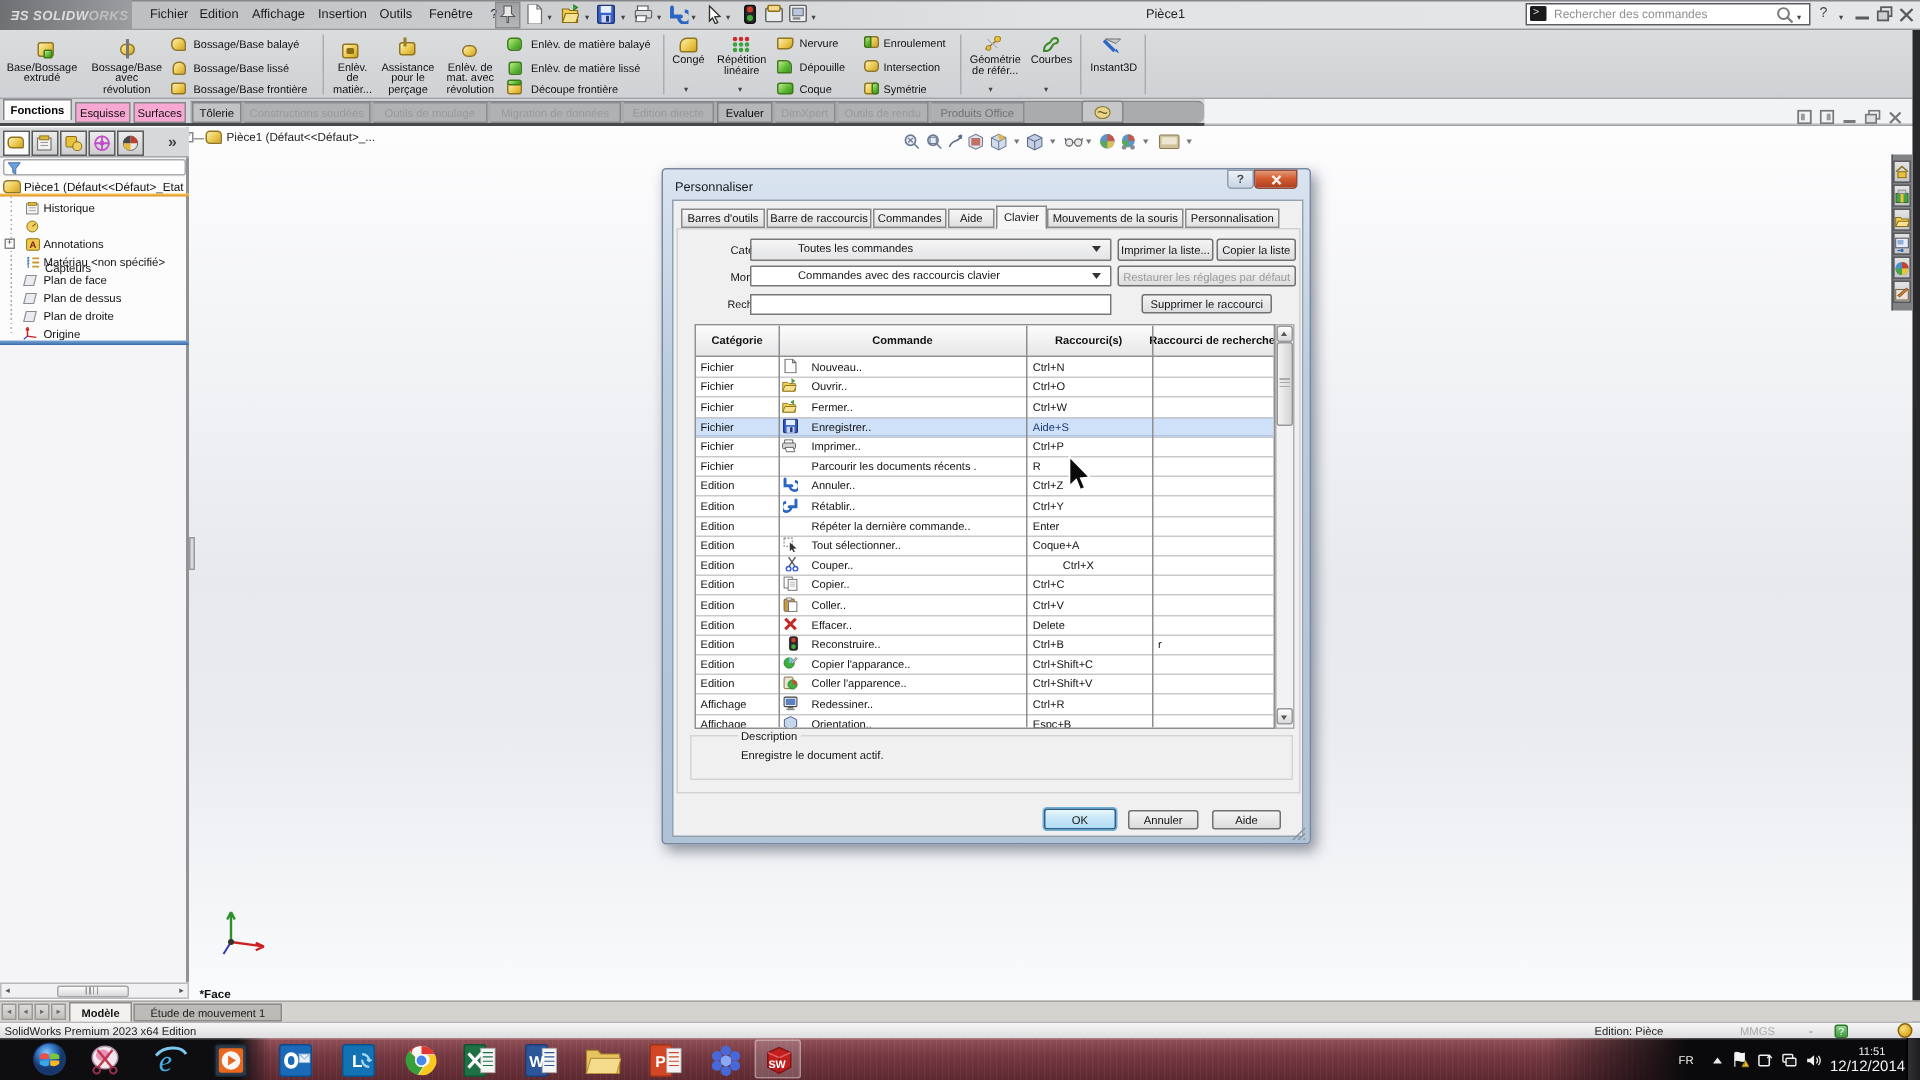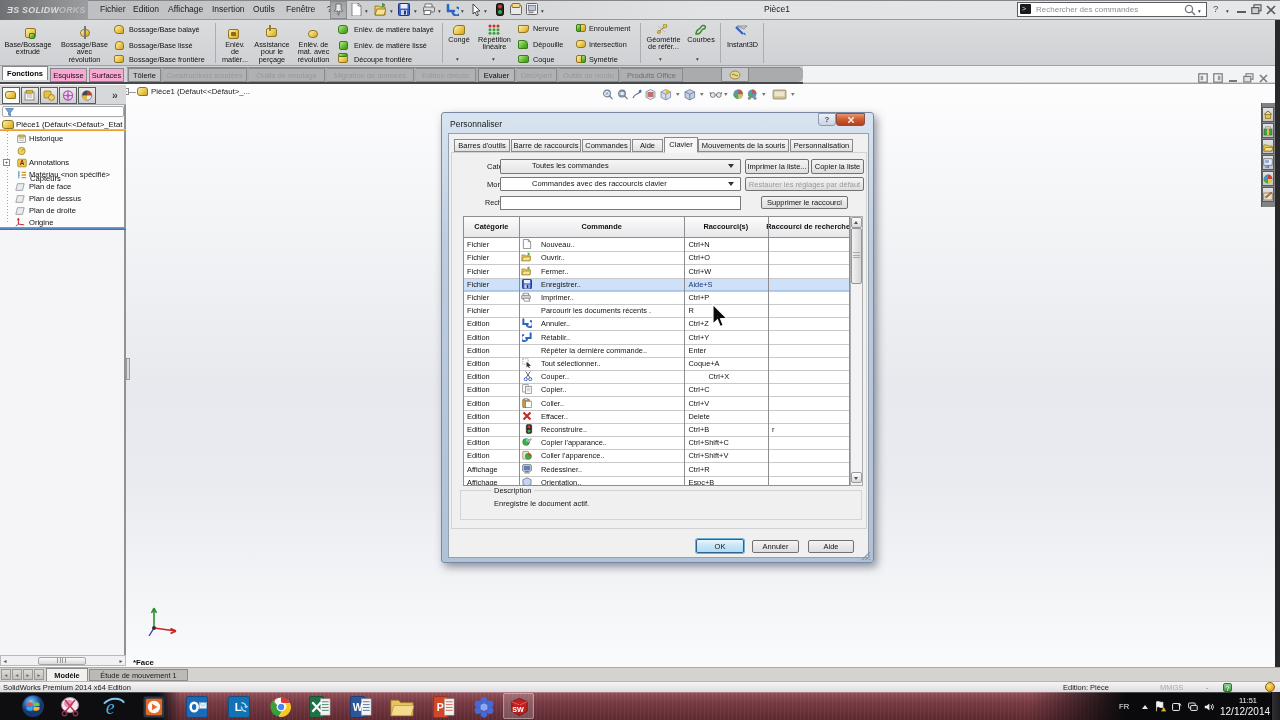--- a/index.html
+++ b/index.html
@@ -723,21 +723,21 @@
   <div class="abs" style="left:57px;top:658px;width:9px;height:5px;background:repeating-linear-gradient(90deg,#999 0 1px,transparent 1px 2.5px);"></div>
   <div class="abs" style="left:117px;top:656.5px;width:8px;height:8px;font-size:6px;line-height:8px;color:#555;text-align:center;">▸</div>
 
   <div class="abs" style="left:1px;top:669px;width:10px;height:11px;background:linear-gradient(#dddbd8,#c2c0bd);border:1px solid #9a9895;font-size:5.5px;color:#666;text-align:center;line-height:10px;">◂</div>
   <div class="abs" style="left:12px;top:669px;width:10px;height:11px;background:linear-gradient(#dddbd8,#c2c0bd);border:1px solid #9a9895;font-size:5.5px;color:#666;text-align:center;line-height:10px;">◂</div>
   <div class="abs" style="left:23px;top:669px;width:10px;height:11px;background:linear-gradient(#dddbd8,#c2c0bd);border:1px solid #9a9895;font-size:5.5px;color:#666;text-align:center;line-height:10px;">▸</div>
   <div class="abs" style="left:34px;top:669px;width:10px;height:11px;background:linear-gradient(#dddbd8,#c2c0bd);border:1px solid #9a9895;font-size:5.5px;color:#666;text-align:center;line-height:10px;">▸</div>
   <div class="abs" style="left:46px;top:668px;width:42px;height:13px;background:#f2f1ef;border:1px solid #8e8c89;border-bottom:none;font-size:7.4px;font-weight:bold;text-align:center;line-height:13px;color:#111;">Modèle</div>
   <div class="abs" style="left:89px;top:669px;width:99px;height:12px;background:#bcbab7;border:1px solid #8e8c89;font-size:7.4px;text-align:center;line-height:11px;color:#1a1a1a;">Étude de mouvement 1</div>
 
-  <div class="sbtxt" style="left:3px;top:683px;">SolidWorks Premium 2014 x64 Edition</div>
+  <div class="sbtxt" style="left:3px;top:683px;">SolidWorks Premium 2023 x64 Edition</div>
   <div class="sbtxt" style="left:1063px;top:683px;">Edition: Pièce</div>
   <div class="sbtxt" style="left:1160px;top:683px;color:#a9aaac;">MMGS</div>
   <div class="sbtxt" style="left:1206px;top:683px;color:#777;">-</div>
   <div class="abs" style="left:1223px;top:682.5px;width:9px;height:9px;background:linear-gradient(#8fd08f,#3f9a3f);border:1px solid #2a7a2a;border-radius:2px;font-size:7px;color:#fff;text-align:center;line-height:9px;">?</div>
   <div class="abs" style="left:1265px;top:682px;width:10px;height:10px;background:radial-gradient(circle at 35% 35%,#f8e080,#e0a820 70%,#b07808);border:1px solid #8a6008;border-radius:50%;"></div>
   <div class="abs" style="left:0;top:692px;width:1280px;height:28px;background:linear-gradient(#94525a,#773a43 40%,#5f2a32);"></div>
   <div class="abs" style="left:160px;top:692px;width:940px;height:28px;background:repeating-linear-gradient(90deg,rgba(255,255,255,0.045) 0 1px,rgba(0,0,0,0.015) 1px 4px);"></div>
   <div class="abs" style="left:0;top:692px;width:180px;height:28px;background:linear-gradient(90deg,#0e0e10 0%,#0e0e10 88%,rgba(14,14,16,0) 100%);"></div>
   <div class="abs" style="left:1030px;top:692px;width:250px;height:28px;background:linear-gradient(90deg,rgba(10,10,12,0) 0%,#0a0a0c 38%,#0a0a0c 100%);"></div>
   <div class="abs" style="left:0;top:692px;width:1280px;height:1px;background:rgba(255,255,255,0.25);"></div>

